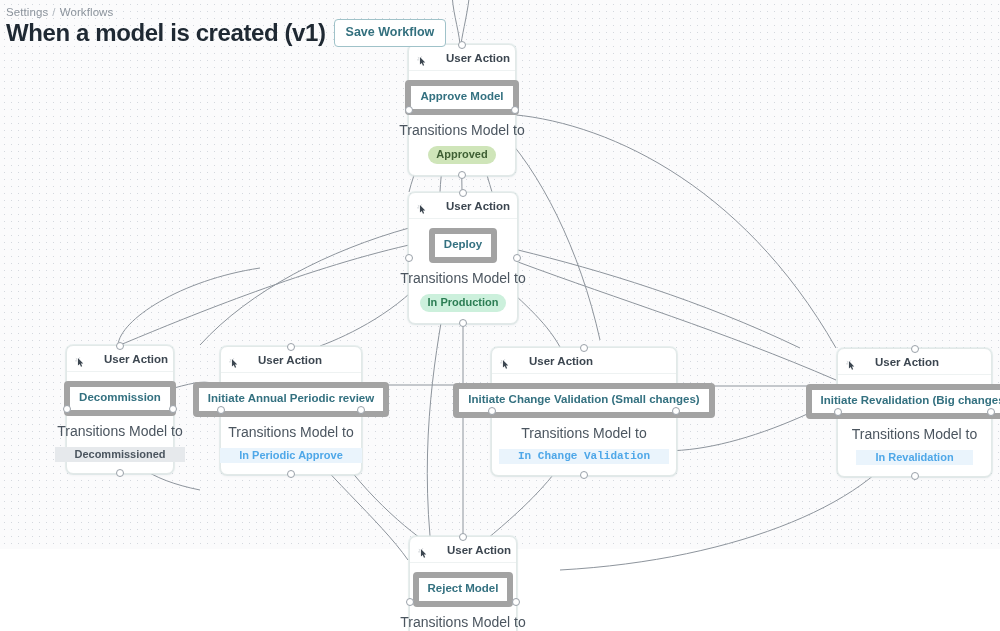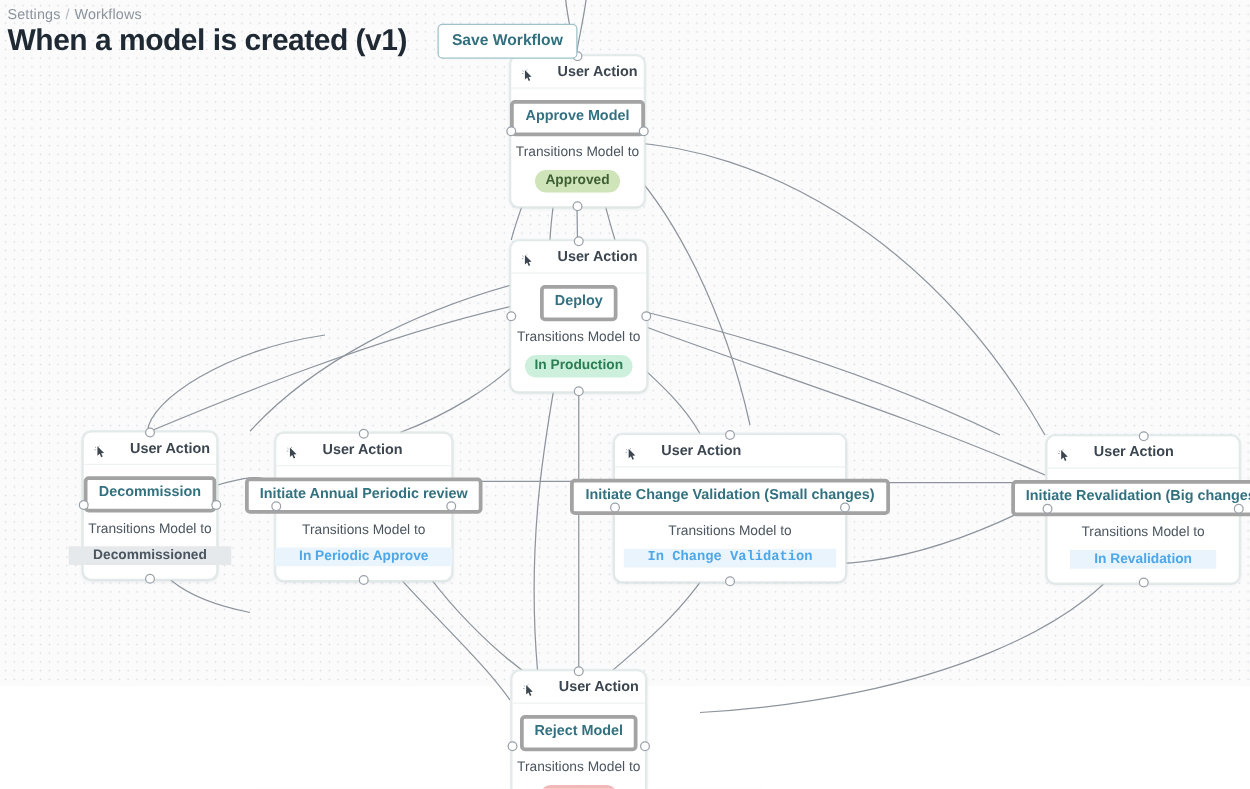--- a/index.html
+++ b/index.html
@@ -31,21 +31,21 @@
     color: #8b939c;
     letter-spacing: 0.1px;
     white-space: nowrap;
     margin-bottom: 1px;
   }
   .breadcrumb .crumb { color: #8b939c; }
   .breadcrumb .sep { margin: 0 4px; color: #b3bac1; }
   .title-row {
     display: flex;
     align-items: center;
-    gap: 24px;
+    gap: 8px;
   }
   .page-title {
     font-size: 24px;
     font-weight: 700;
     color: #1f2933;
     letter-spacing: -0.4px;
     white-space: nowrap;
     line-height: 1.1;
   }
   .save-btn {
@@ -105,32 +105,32 @@
   }
   .node-body {
     padding: 9px 10px 11px;
     display: flex;
     flex-direction: column;
     align-items: center;
     gap: 7px;
   }
   .action-btn {
     background: #ffffff;
-    border: 3px solid #a3a3a3;
+    border: 6px solid #a3a3a3;
     border-radius: 4px;
     color: #347180;
     font-size: 11.5px;
     font-weight: 700;
     line-height: 1;
     padding: 5px 9px 6px;
     white-space: nowrap;
     cursor: pointer;
   }
   .transition-text {
-    font-size: 11px;
+    font-size: 14px;
     color: #4b555f;
     text-align: center;
     line-height: 1.25;
     white-space: nowrap;
   }
   .badge {
     font-size: 11px;
     font-weight: 600;
     padding: 2px 8px 3px;
     border-radius: 9px;

